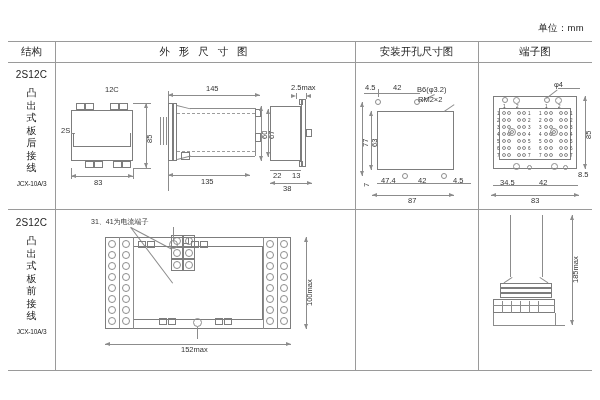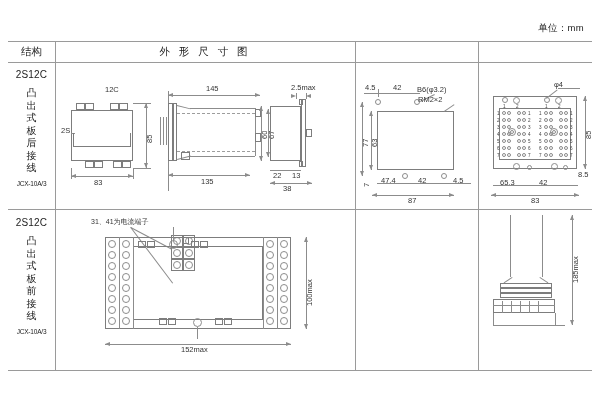--- a/index.html
+++ b/index.html
@@ -72,20 +72,22 @@
     <div class="hline" style="top:0;"></div>
     <div class="hline" style="top:21px;"></div>
     <div class="hline" style="top:168px;"></div>
     <div class="hline" style="top:329px;"></div>
     <div class="vline" style="left:47px;height:329px;"></div>
     <div class="vline" style="left:347px;height:329px;"></div>
     <div class="vline" style="left:470px;height:329px;"></div>
 
     <div class="hdr wide" style="left:47px;width:300px;">外 形 尺 寸 图</div>
     <div class="hdr" style="left:0;width:47px;">结构</div>
+    <div class="hdr" style="left:347px;width:123px;">安装开孔尺寸图</div>
+    <div class="hdr" style="left:470px;width:114px;">端子图</div>
 
     <div class="rowlabel" style="top:28px;">
       <div class="code">2S12C</div>
       <div class="vtext">
         <span>凸</span>
         <span>出</span>
         <span>式</span>
         <span>板</span>
         <span>后</span>
         <span>接</span>
@@ -337,21 +339,21 @@
       <div class="tnum" style="left:86px;top:61px;">4</div>
       <div class="tnum" style="left:86px;top:68px;">5</div>
       <div class="tnum" style="left:86px;top:75px;">6</div>
       <div class="tnum" style="left:86px;top:82px;">7</div>
 
       <div class="lead" style="left:62px;top:27px;width:14px;transform:rotate(-38deg);"></div>
       <div class="ln lnh" style="left:74px;top:17px;width:22px;"></div>
       <div class="dim" style="left:70px;top:9px;">φ4</div>
 
       <div class="ln lnh" style="left:9px;top:114px;width:85px;"></div>
-      <div class="dim" style="left:16px;top:107px;">65.3</div>
+      <div class="dim" style="left:16px;top:107px;">34.5</div>
       <div class="dim" style="left:55px;top:107px;">42</div>
       <div class="ln lnh" style="left:7px;top:124px;width:88px;"></div>
       <div class="arrowL" style="left:7px;top:122px;"></div>
       <div class="arrowR" style="left:90px;top:122px;"></div>
       <div class="dim" style="left:47px;top:125px;">83</div>
 
       <div class="ln lnv" style="left:101px;top:25px;height:73px;"></div>
       <div class="arrowU" style="left:99px;top:25px;"></div>
       <div class="arrowD" style="left:99px;top:93px;"></div>
       <div class="dim v" style="left:100px;top:68px;">85</div>

